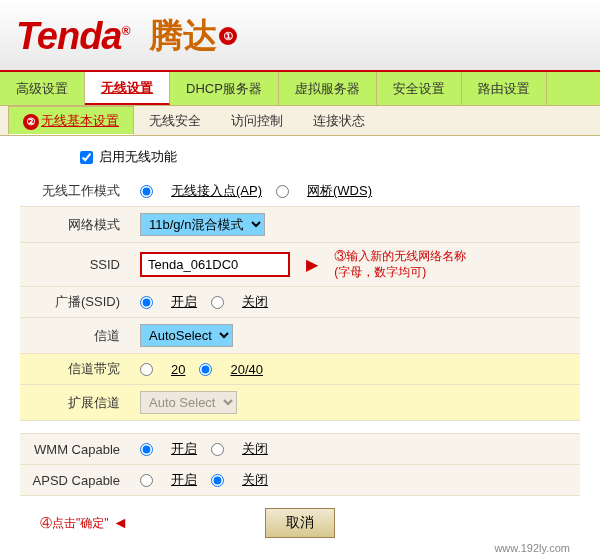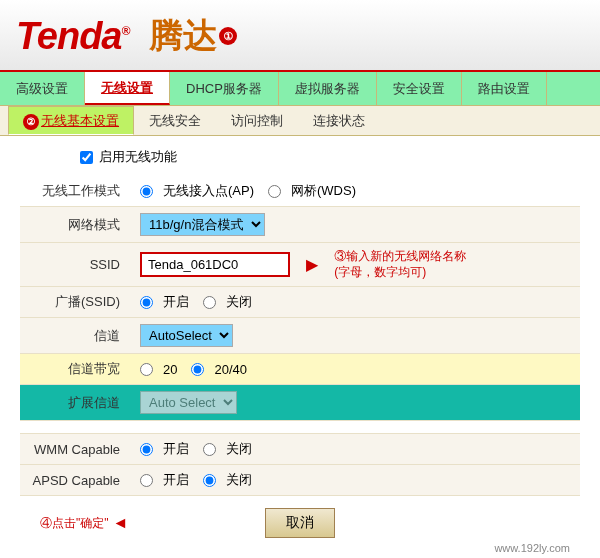--- a/index.html
+++ b/index.html
@@ -50,21 +50,21 @@
       align-items: center;
       justify-content: center;
       font-size: 11px;
       font-weight: bold;
       margin-left: 2px;
       vertical-align: super;
     }
 
     
     .main-nav {
-      background: #86efac;
+      background: #bef264;
       display: flex;
       border-bottom: 1px solid #c8b878;
       height: 34px;
     }
     .main-nav-item {
       padding: 7px 16px;
       cursor: pointer;
       color: #333;
       font-size: 13px;
       border-right: 1px solid #c8b878;
@@ -150,23 +150,24 @@
 
     
     .radio-group {
       display: flex;
       align-items: center;
       gap: 14px;
     }
     .radio-group label {
       display: flex;
       align-items: center;
-      gap: 10px;
+      gap: 18px;
       cursor: pointer;
       white-space: nowrap;
+      text-decoration: underline;
     }
 
     
     select {
       padding: 2px 4px;
       font-size: 13px;
       border: 1px solid #aaa;
       background: #7dd3fc;
     }
 
@@ -380,21 +381,21 @@
             <span>20</span>
           </label>
           <label>
             <input type="radio" name="bandwidth" checked="" style="">
             <span>20/40</span>
           </label>
         </div>
       </td>
     </tr>
 
-    <tr style="background:#14b8a6;">
+    <tr style="background:#fef9c3;">
       <td class="label-cell">扩展信道</td>
       <td class="value-cell">
         <select disabled="">
           <option>Auto Select</option>
         </select>
       </td>
     </tr>
 
     <tr style="height:4px;background:#fff;">
           <td colspan="2"></td>

